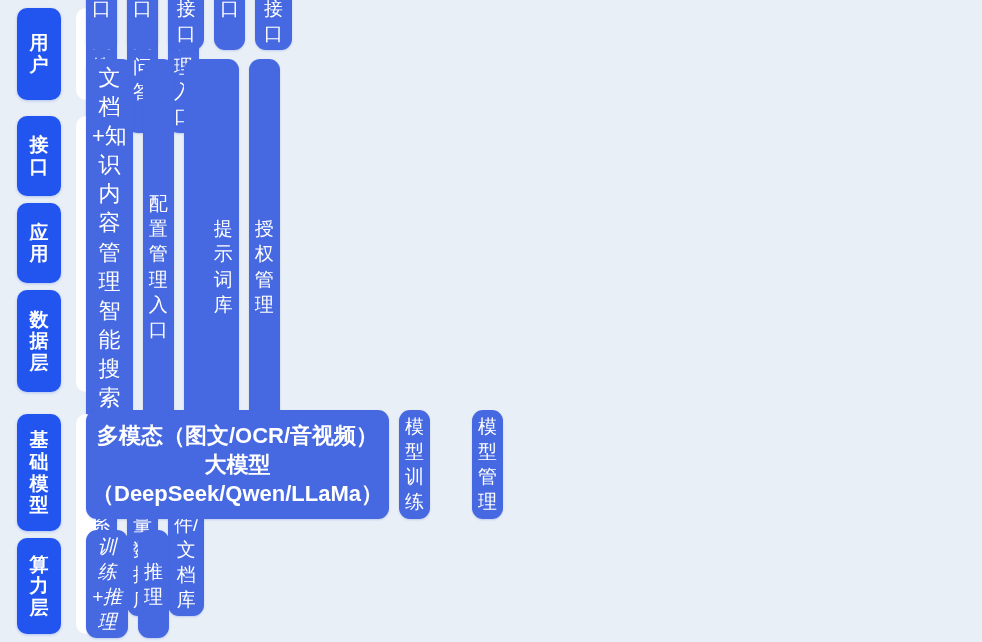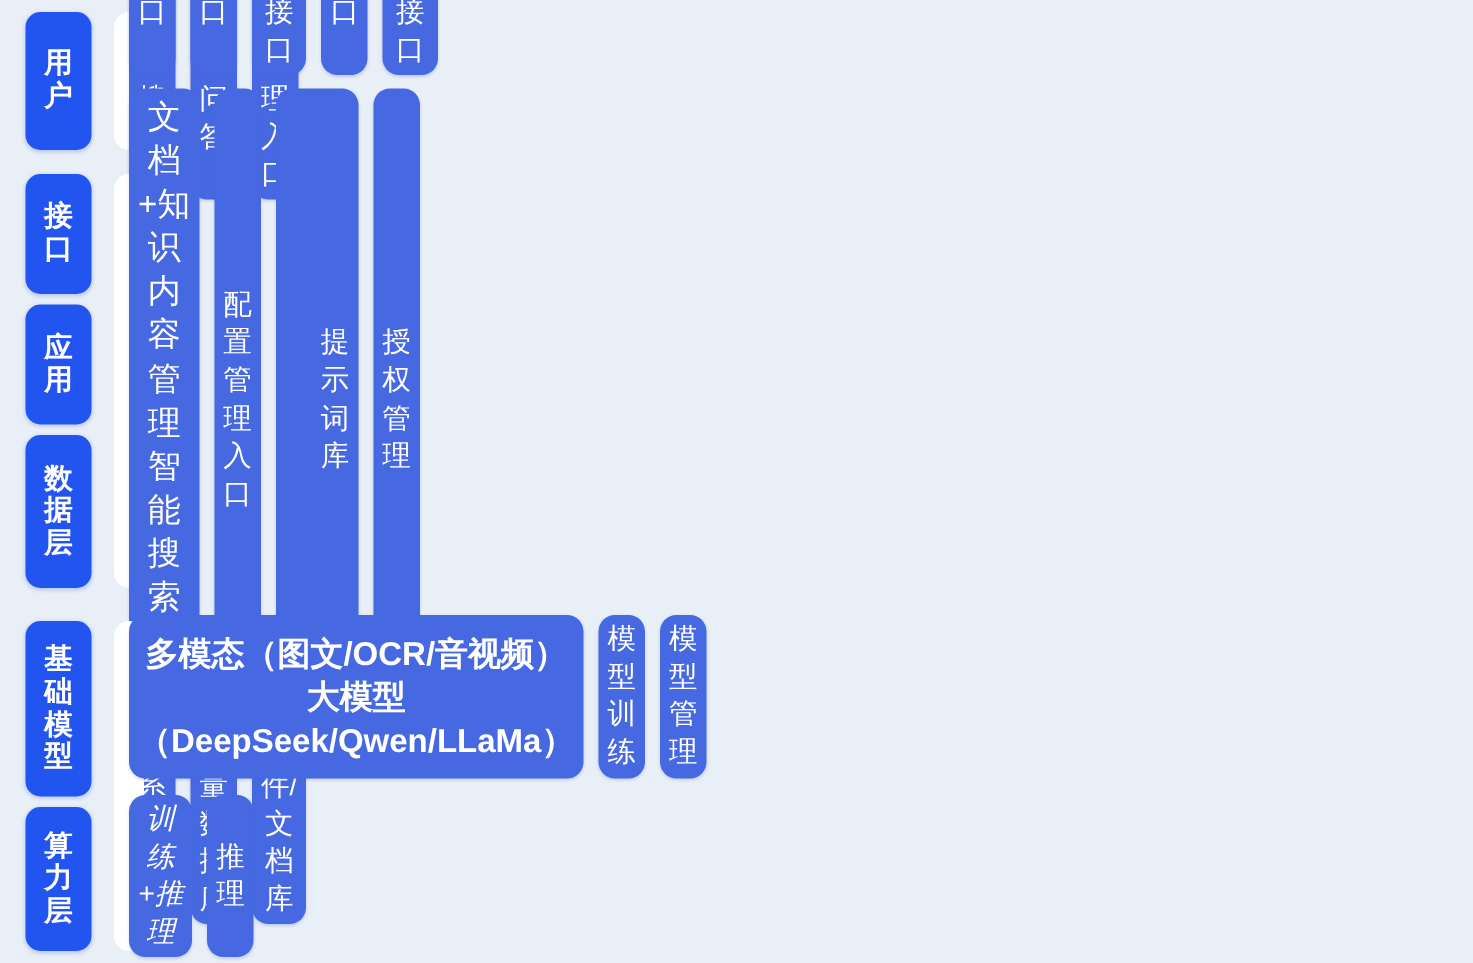--- a/index.html
+++ b/index.html
@@ -124,21 +124,21 @@
   .a4 { flex: 1.87 1 0; }
 
   
   .d1 { flex: 1 1 0; }
   .d2 { flex: 1 1 0; }
   .d3 { flex: 1.15 1 0; }
 
   
   .m1 { flex: 2.55 1 0; font-weight: bold; }
   .m2 { flex: 1.80 1 0; }
-  .m3 { flex: 2.05 1 0; }
+  .m3 { flex: 2.05 1 0; margin-left: 32px; }
 
   
   .c1 { flex: 1 1 0; font-style: italic; }
   .c2 { flex: 1.19 1 0; }
 </style>
 </head>
 <body>
 
 <div class="diagram">
 

